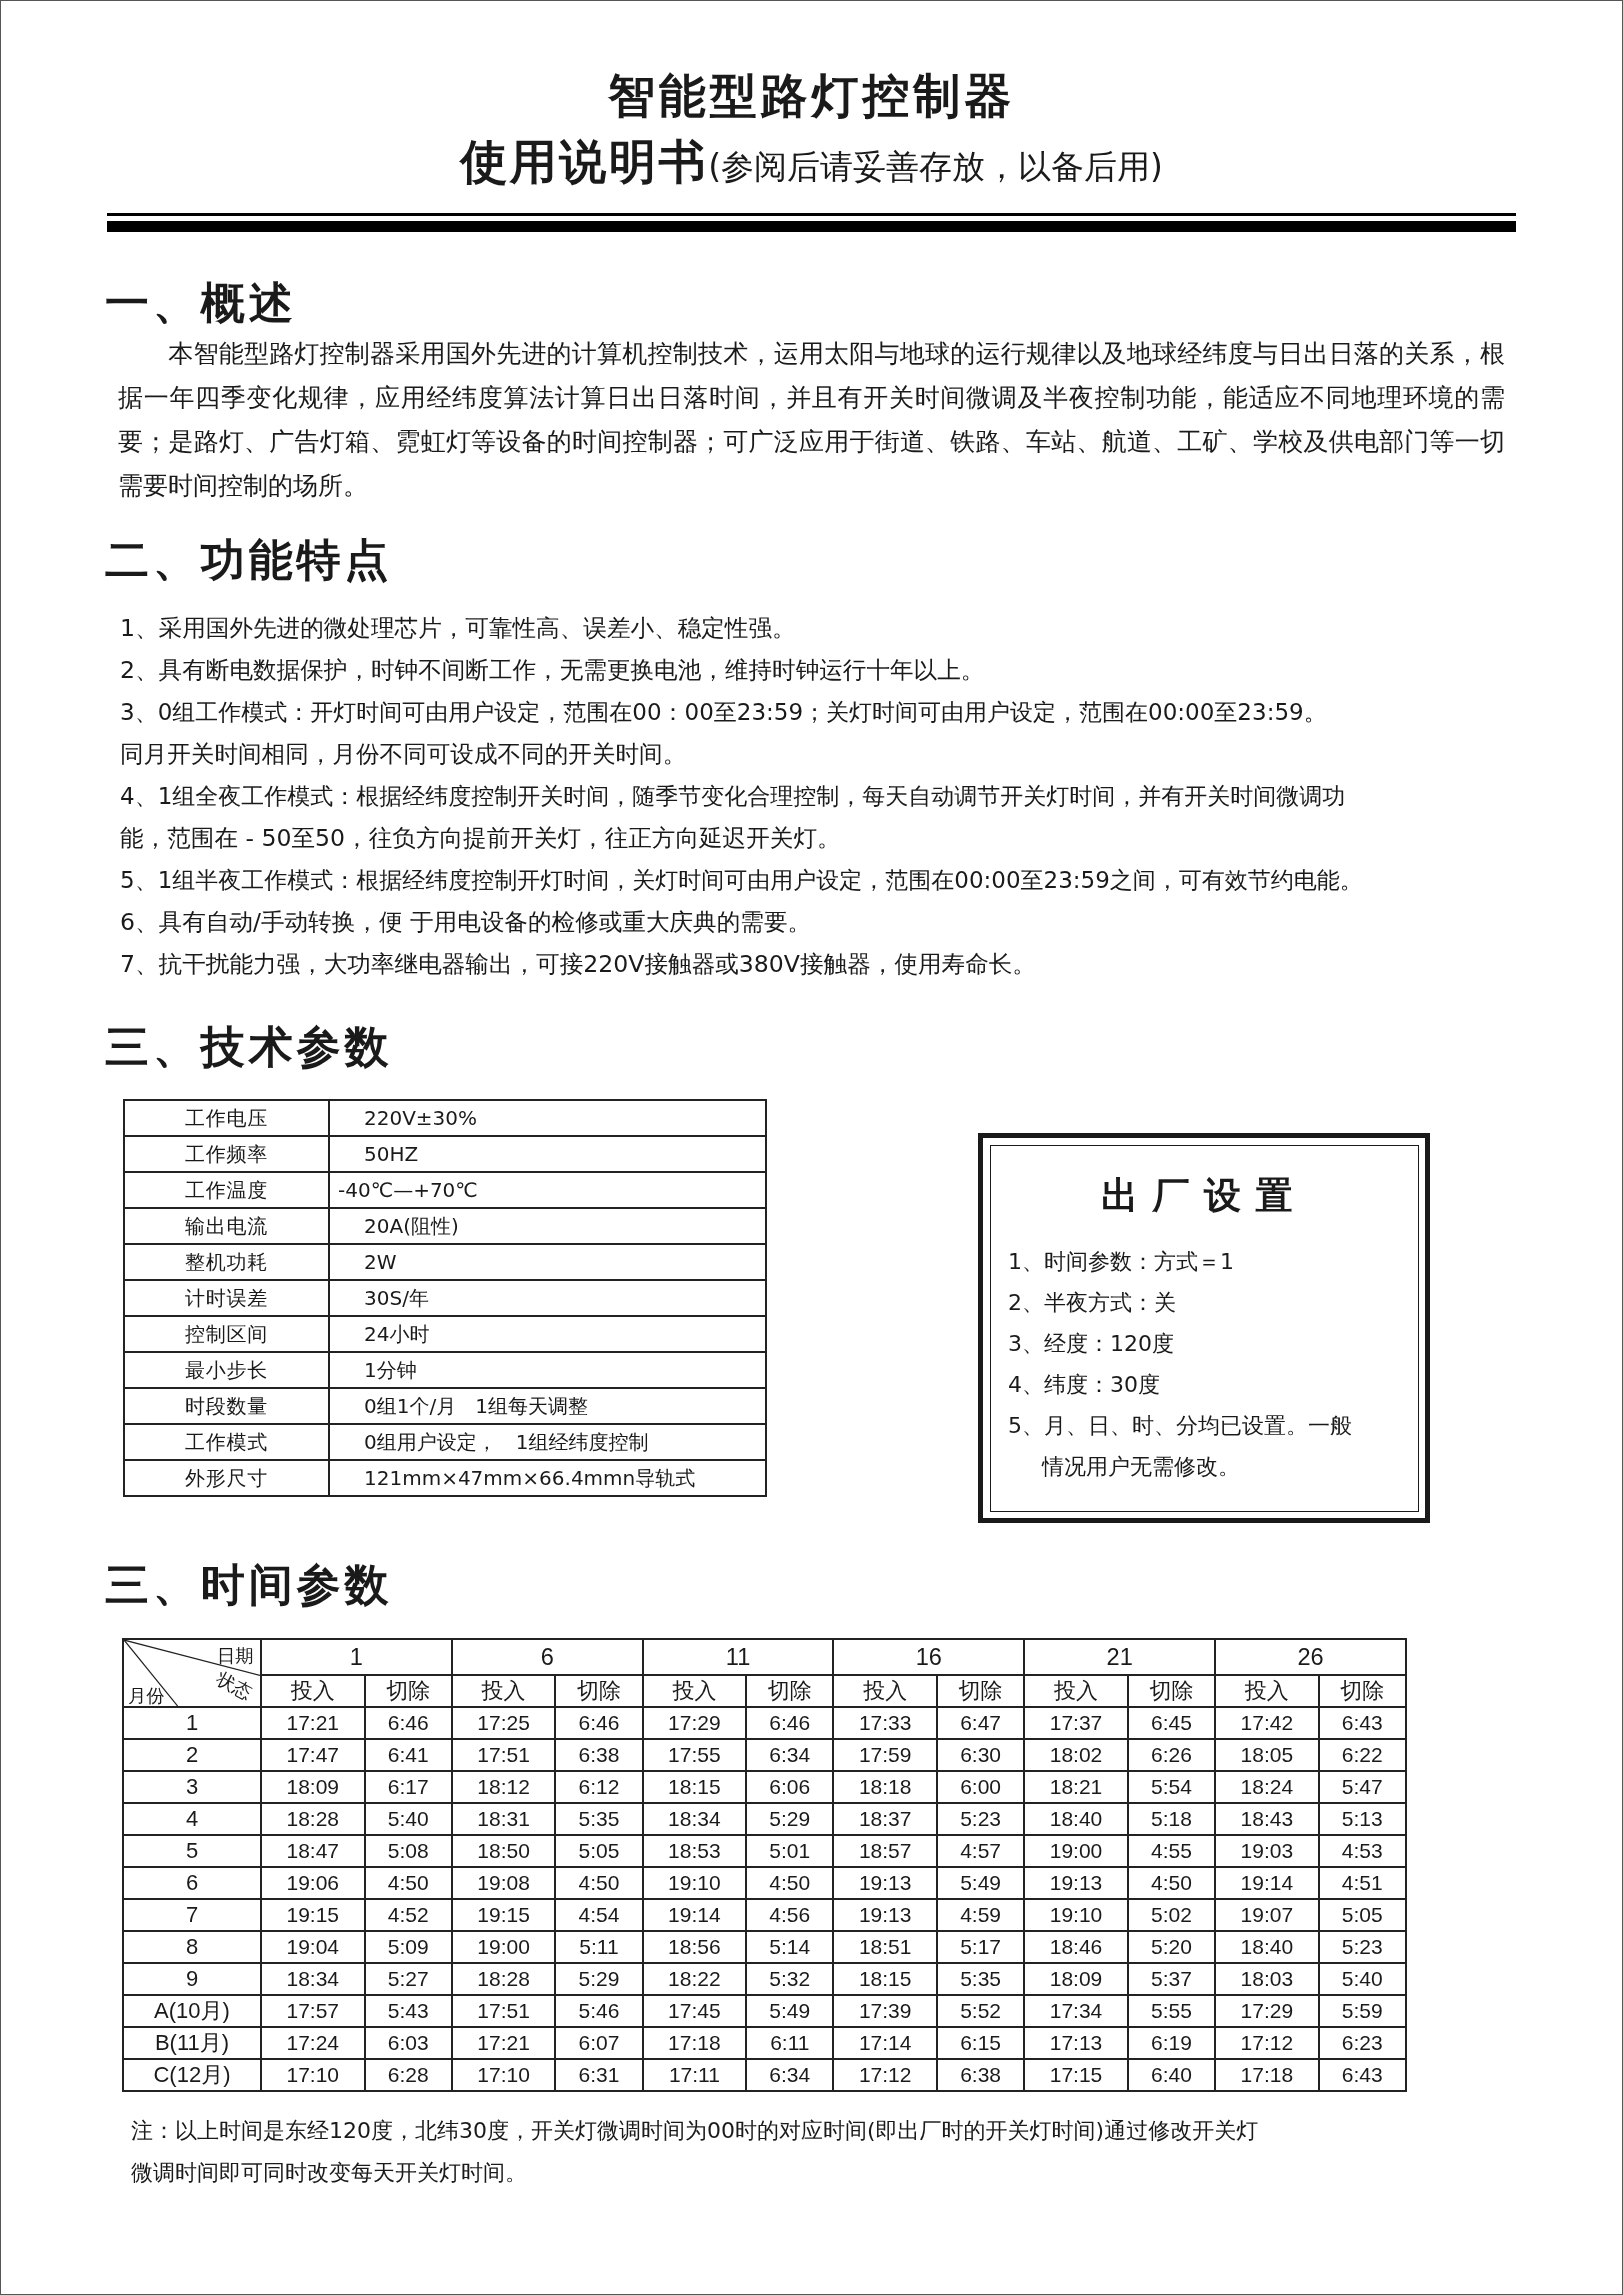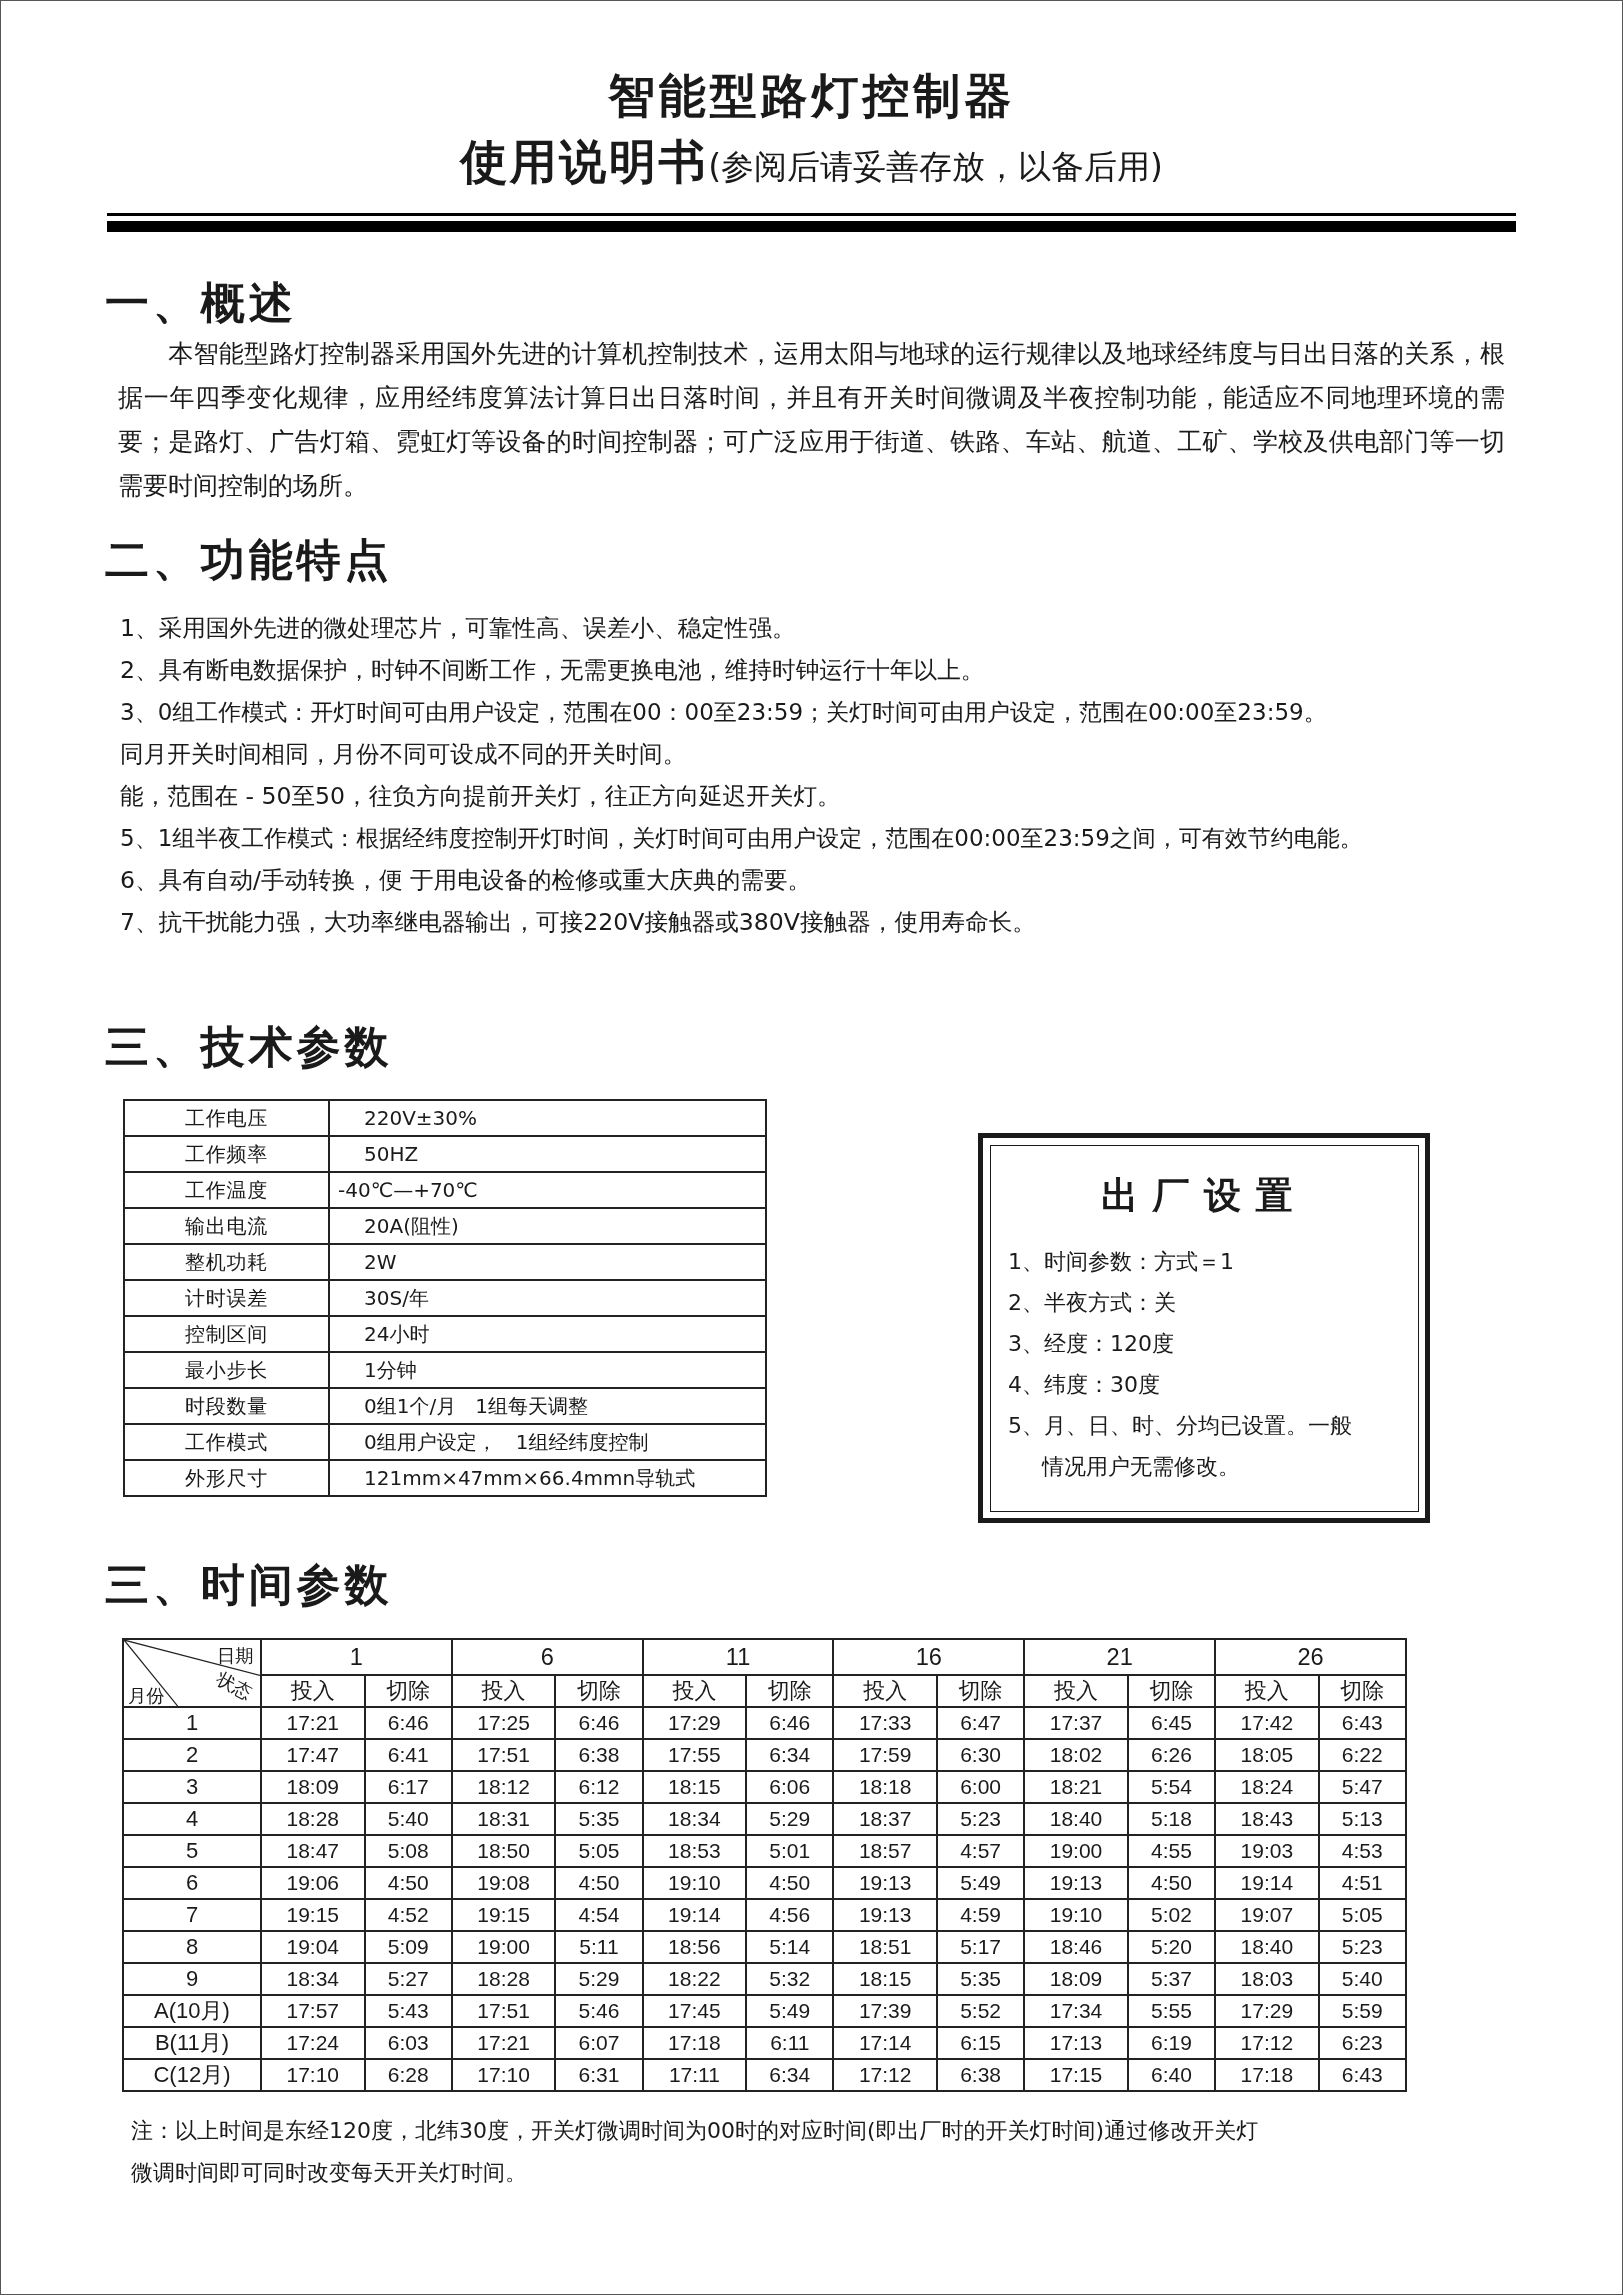--- a/index.html
+++ b/index.html
@@ -66,20 +66,21 @@
 
 <div class="h2" style="top:274px">一、概述</div>
 <div class="para" style="top:332px"><span class="indent"></span><span>本智能型路灯控制器采用国外先进的计算机控制技术，运用太阳与地球的运行规律以及地球经纬度与日出日落的关系，根据一年四季变化规律，应用经纬度算法计算日出日落时间，并且有开关时间微调及半夜控制功能，能适应不同地理环境的需要；是路灯、广告灯箱、霓虹灯等设备的时间控制器；可广泛应用于街道、铁路、车站、航道、工矿、学校及供电部门等一切需要时间控制的场所。</span></div>
 
 <div class="h2" style="top:531px">二、功能特点</div>
 <div class="feat" style="top:607px">
   <div>1、采用国外先进的微处理芯片，可靠性高、误差小、稳定性强。</div>
   <div>2、具有断电数据保护，时钟不间断工作，无需更换电池，维持时钟运行十年以上。</div>
   <div style="font-size:23px">3、0组工作模式：开灯时间可由用户设定，范围在00：00至23:59；关灯时间可由用户设定，范围在00:00至23:59。</div>
   <div>同月开关时间相同，月份不同可设成不同的开关时间。</div>
+  <div style="font-size:23px">4、1组全夜工作模式：根据经纬度控制开关时间，随季节变化合理控制，每天自动调节开关灯时间，并有开关时间微调功</div>
   <div>能，范围在 - 50至50，往负方向提前开关灯，往正方向延迟开关灯。</div>
   <div style="font-size:23px">5、1组半夜工作模式：根据经纬度控制开灯时间，关灯时间可由用户设定，范围在00:00至23:59之间，可有效节约电能。</div>
   <div>6、具有自动/手动转换，便 于用电设备的检修或重大庆典的需要。</div>
   <div>7、抗干扰能力强，大功率继电器输出，可接220V接触器或380V接触器，使用寿命长。</div>
 </div>
 
 <div class="h2" style="top:1018px">三、技术参数</div>
 <table class="spec">
   <tbody id="spec-body">
       <tr>

